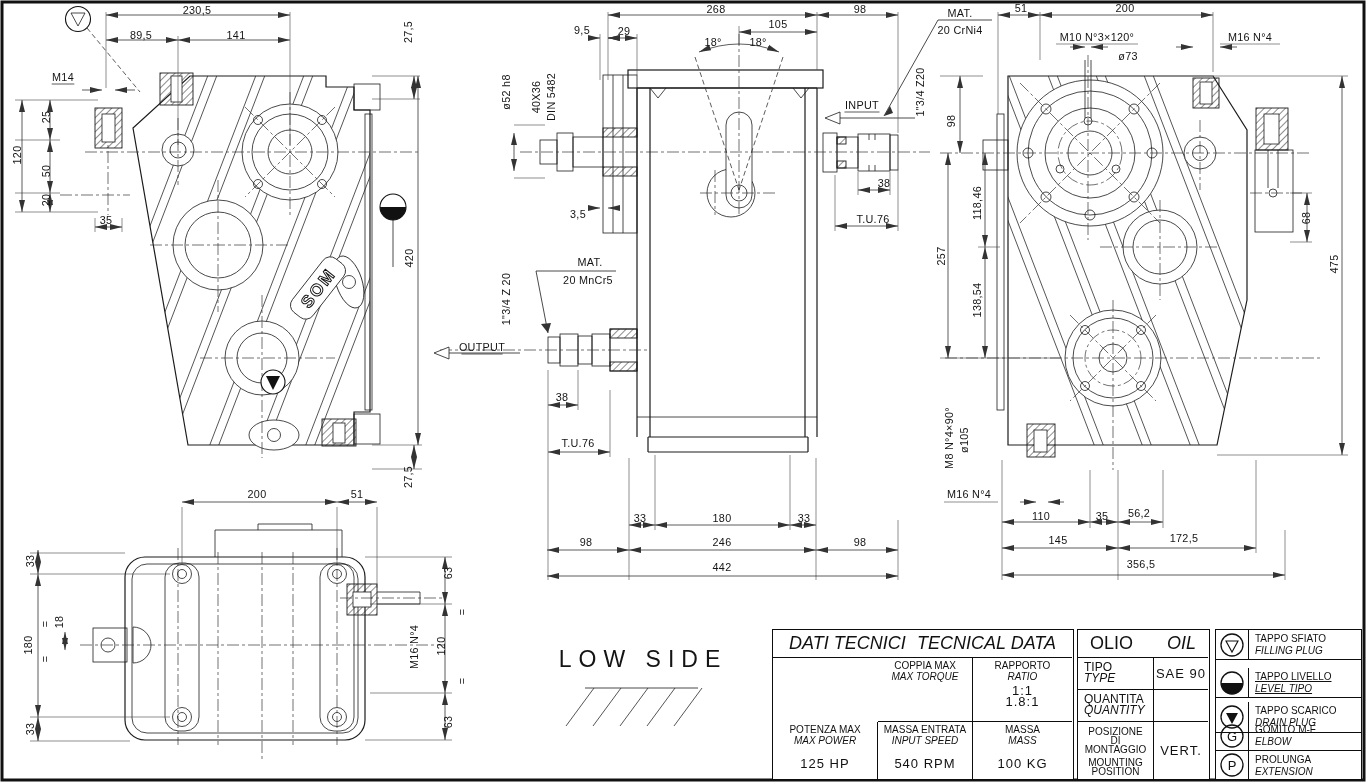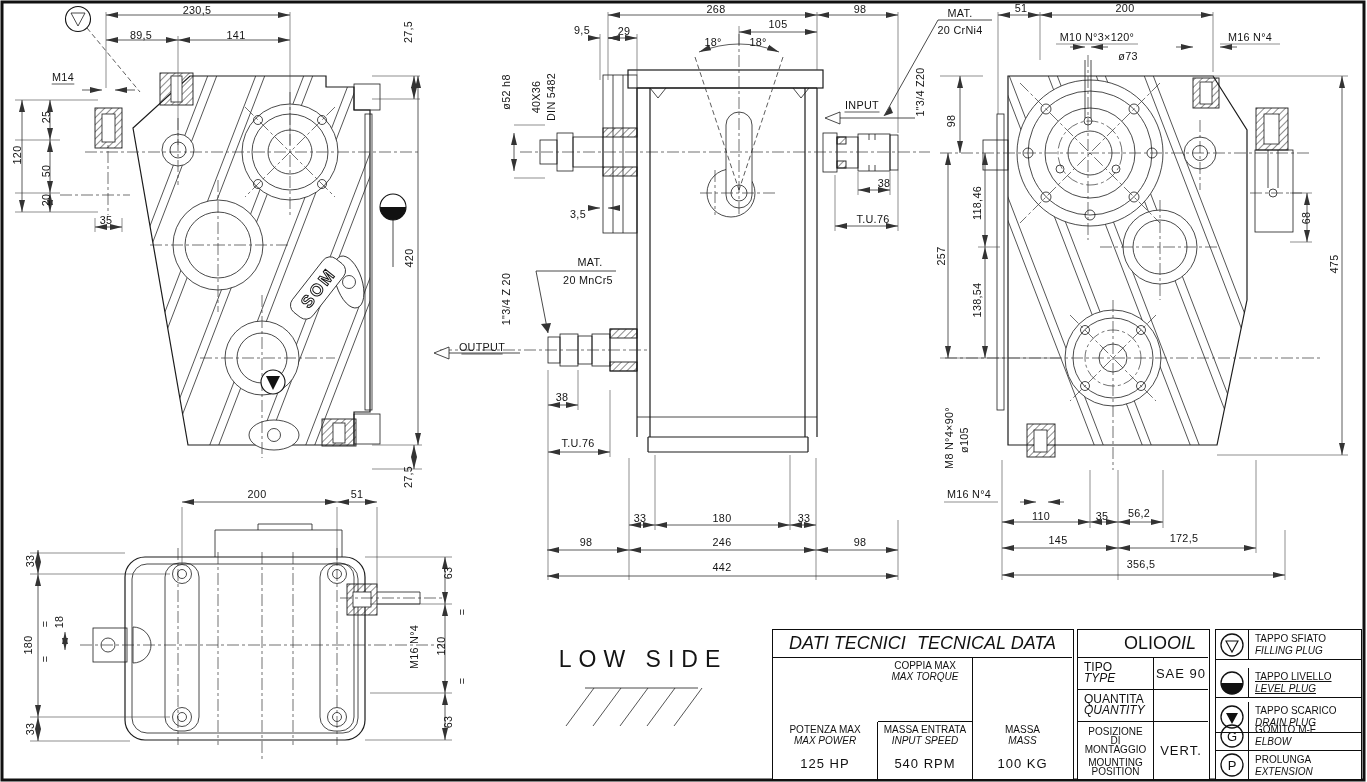--- a/index.html
+++ b/index.html
@@ -591,39 +591,45 @@
 
   <div class="tbl" style="left:0;top:0;width:302px;height:151px;">
     <div class="cell hdr bB" style="left:0;top:0;width:299px;height:28px;">
       <span>DATI TECNICI</span>
       <span>TECNICAL DATA</span>
     </div>
     <div class="cell lab bR bB" style="left:105px;top:28px;width:95px;height:64px;">
       <div>COPPIA MAX</div>
           <div class="en">MAX TORQUE</div>
     </div>
+    <div class="cell lab bB" style="left:200px;top:28px;width:99px;height:64px;">
+      <div>RAPPORTO</div>
+          <div class="en">RATIO</div>
+      <div class="val" style="margin-top:3px;">1:1</div>
+      <div class="val">1.8:1</div>
+    </div>
     <div class="cell lab bR" style="left:0;top:92px;width:105px;height:57px;">
       <div>POTENZA MAX</div>
           <div class="en">MAX POWER</div>
       <div class="val" style="margin-top:12px;">125 HP</div>
     </div>
     <div class="cell lab bR" style="left:105px;top:92px;width:95px;height:57px;">
       <div>MASSA ENTRATA</div>
           <div class="en">INPUT SPEED</div>
       <div class="val" style="margin-top:12px;">540 RPM</div>
     </div>
     <div class="cell lab" style="left:200px;top:92px;width:99px;height:57px;">
       <div>MASSA</div>
           <div class="en">MASS</div>
       <div class="val" style="margin-top:12px;text-align:center;">100 KG</div>
     </div>
   </div>
 
   <div class="tbl" style="left:305px;top:0;width:133px;height:151px;">
-    <div class="cell hdr bB" style="left:0;top:0;width:130px;height:28px;padding:0 12px;justify-content:flex-end;">
+    <div class="cell hdr bB" style="left:0;top:0;width:130px;height:28px;padding:0 12px;">
       <span style="font-style:normal;">OLIO</span>
       <span>OIL</span>
     </div>
     <div class="cell oil-lab bR bB" style="left:0;top:28px;width:76px;height:32px;">
       <div>TIPO</div>
           <div class="en">TYPE</div>
     </div>
     <div class="cell val bB" style="left:76px;top:28px;width:54px;height:32px;line-height:32px;">SAE 90</div>
     <div class="cell oil-lab bR bB" style="left:0;top:60px;width:76px;height:32px;">
       <div>QUANTITA</div>
@@ -652,21 +658,21 @@
     </div>
     <div class="leg-row bB" style="top:38px;height:30px;text-decoration:underline;">
       <div class="leg-sym">
         <svg width="26" height="26">
               <circle cx="13" cy="13" r="11" fill="none" stroke="#111" stroke-width="1.3"></circle>
               <path d="M2,13 A11,11 0 0 0 24,13 Z" fill="#111"></path>
             </svg>
       </div>
       <div class="leg-txt">
             <div>TAPPO LIVELLO</div>
-            <div class="en">LEVEL PLUG</div>
+            <div class="en">LEVEL TIPO</div>
           </div>
     </div>
     <div class="leg-row bB" style="top:72px;height:31px;">
       <div class="leg-sym">
         <svg width="26" height="26">
               <circle cx="13" cy="13" r="11" fill="none" stroke="#111" stroke-width="1.3"></circle>
               <path d="M7,9 L19,9 L13,20 Z" fill="#111"></path>
             </svg>
       </div>
       <div class="leg-txt">

